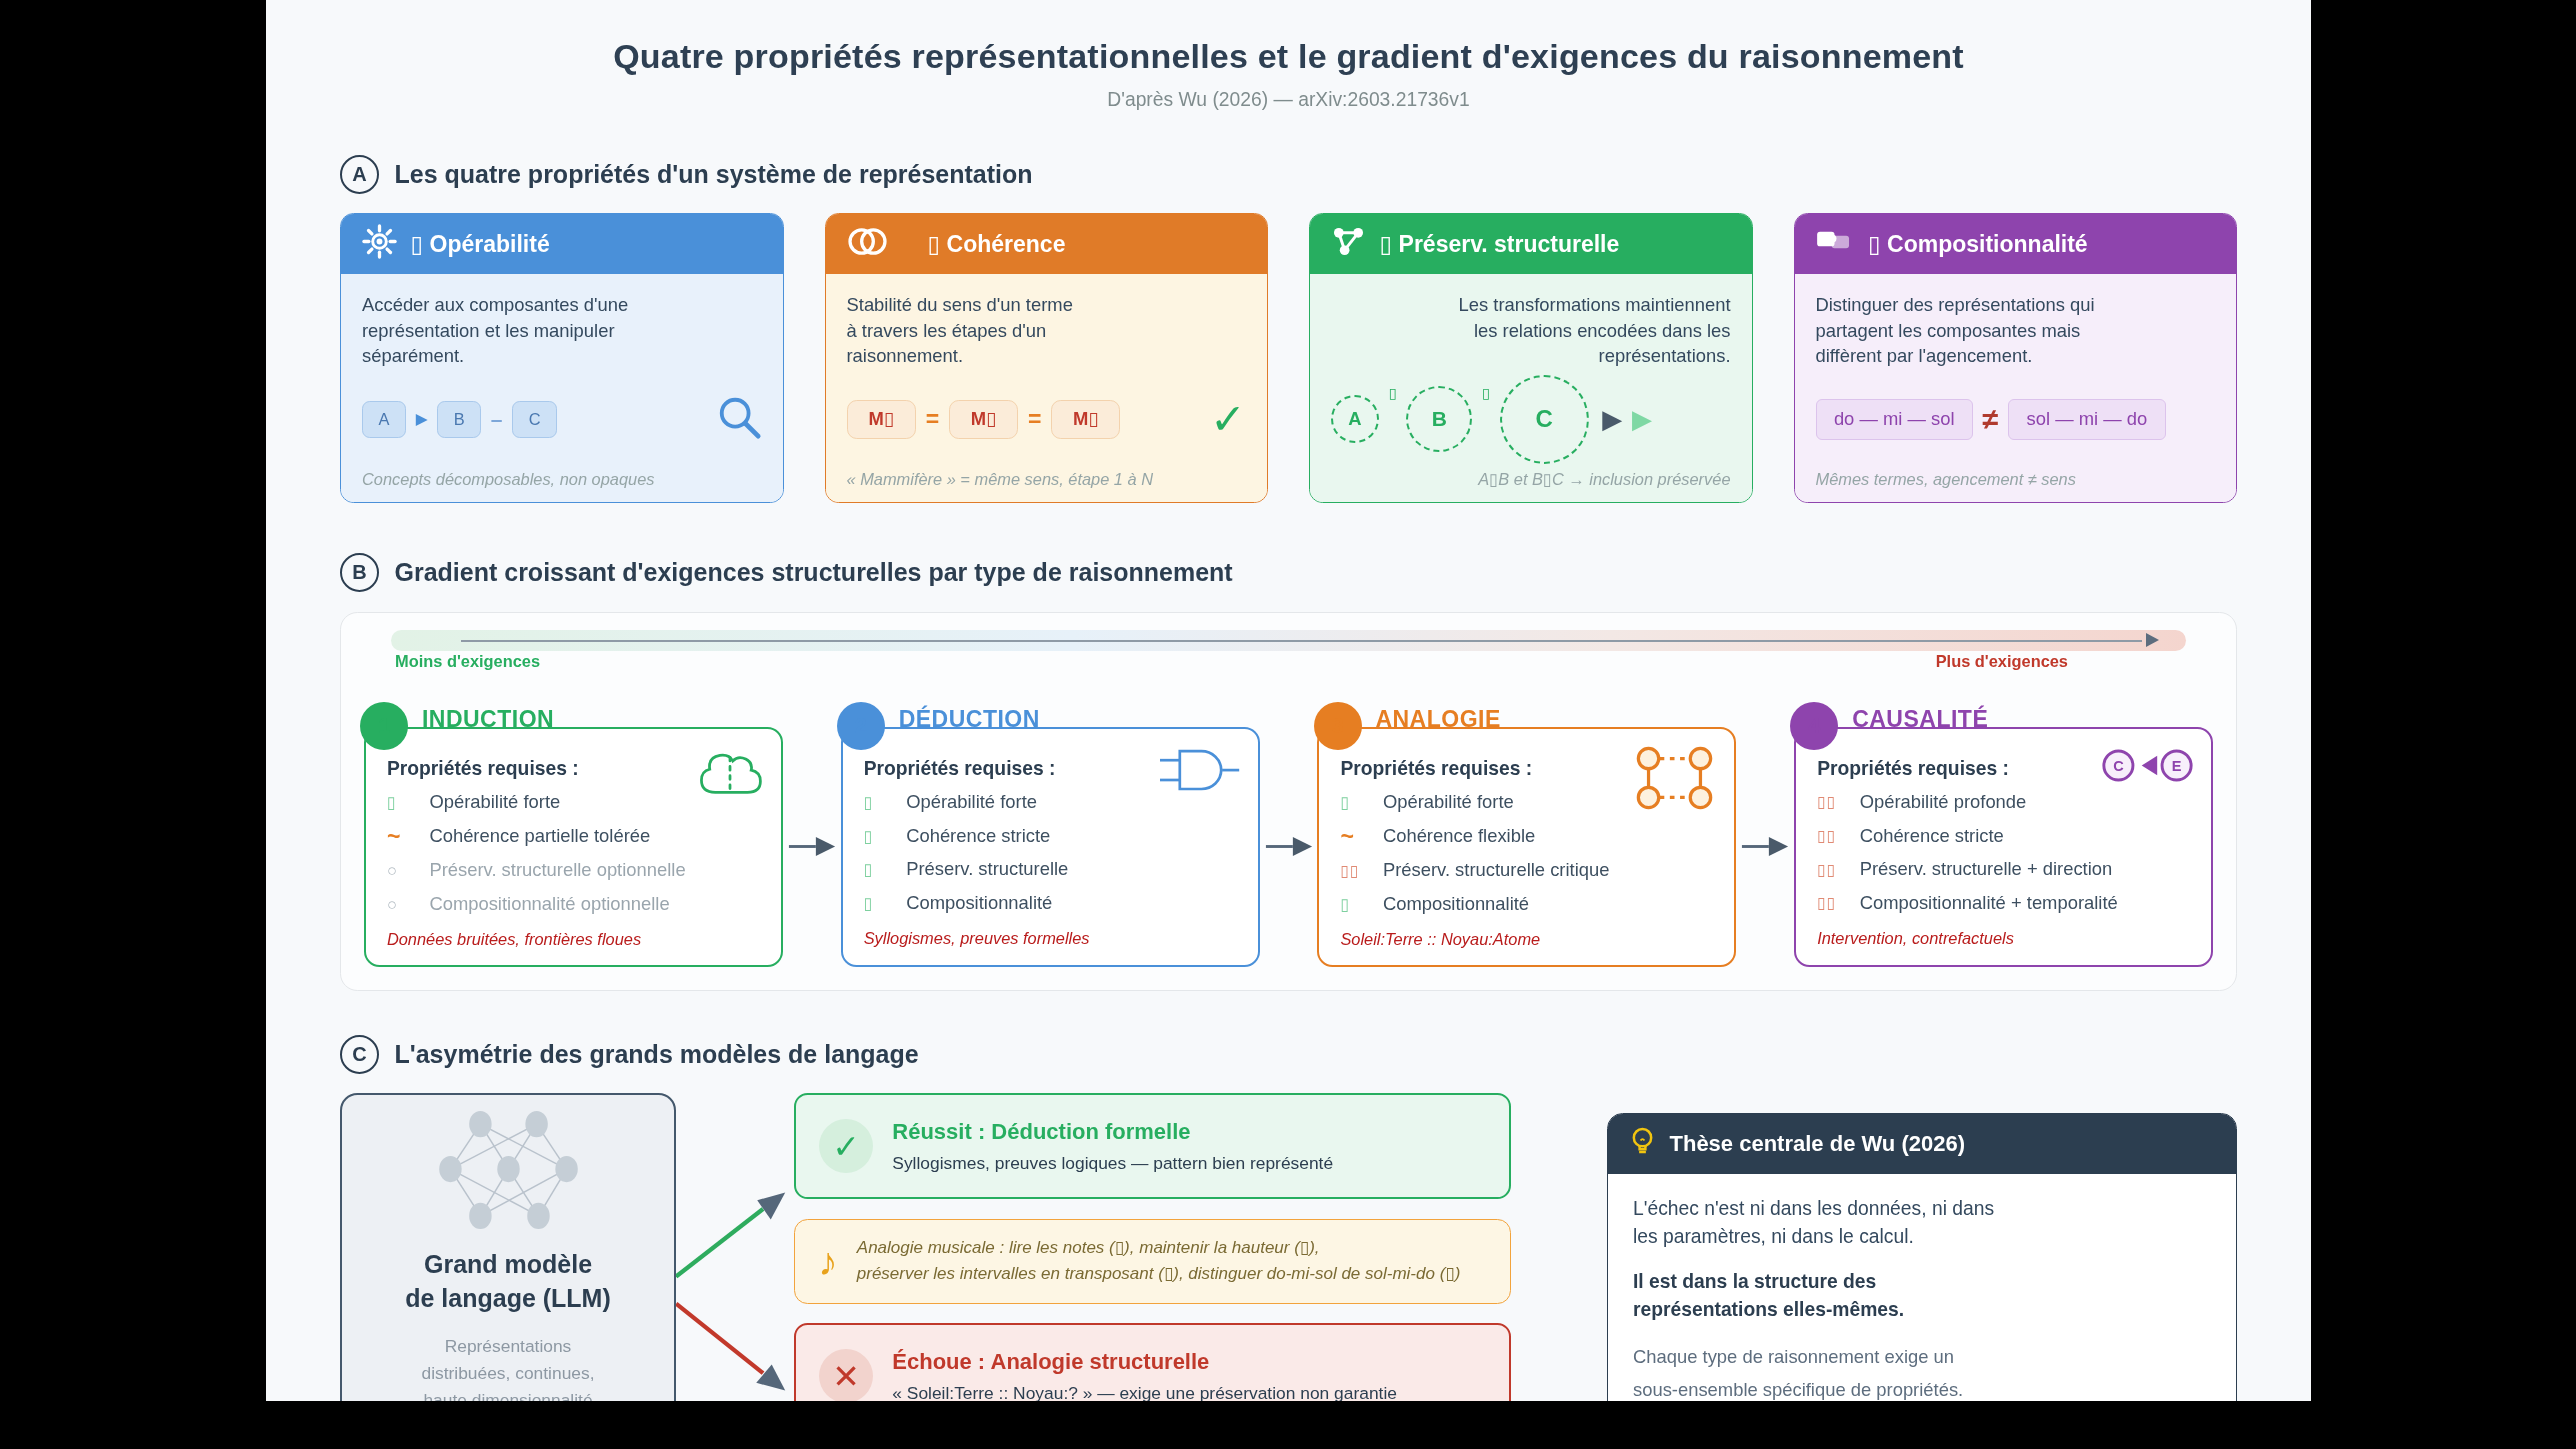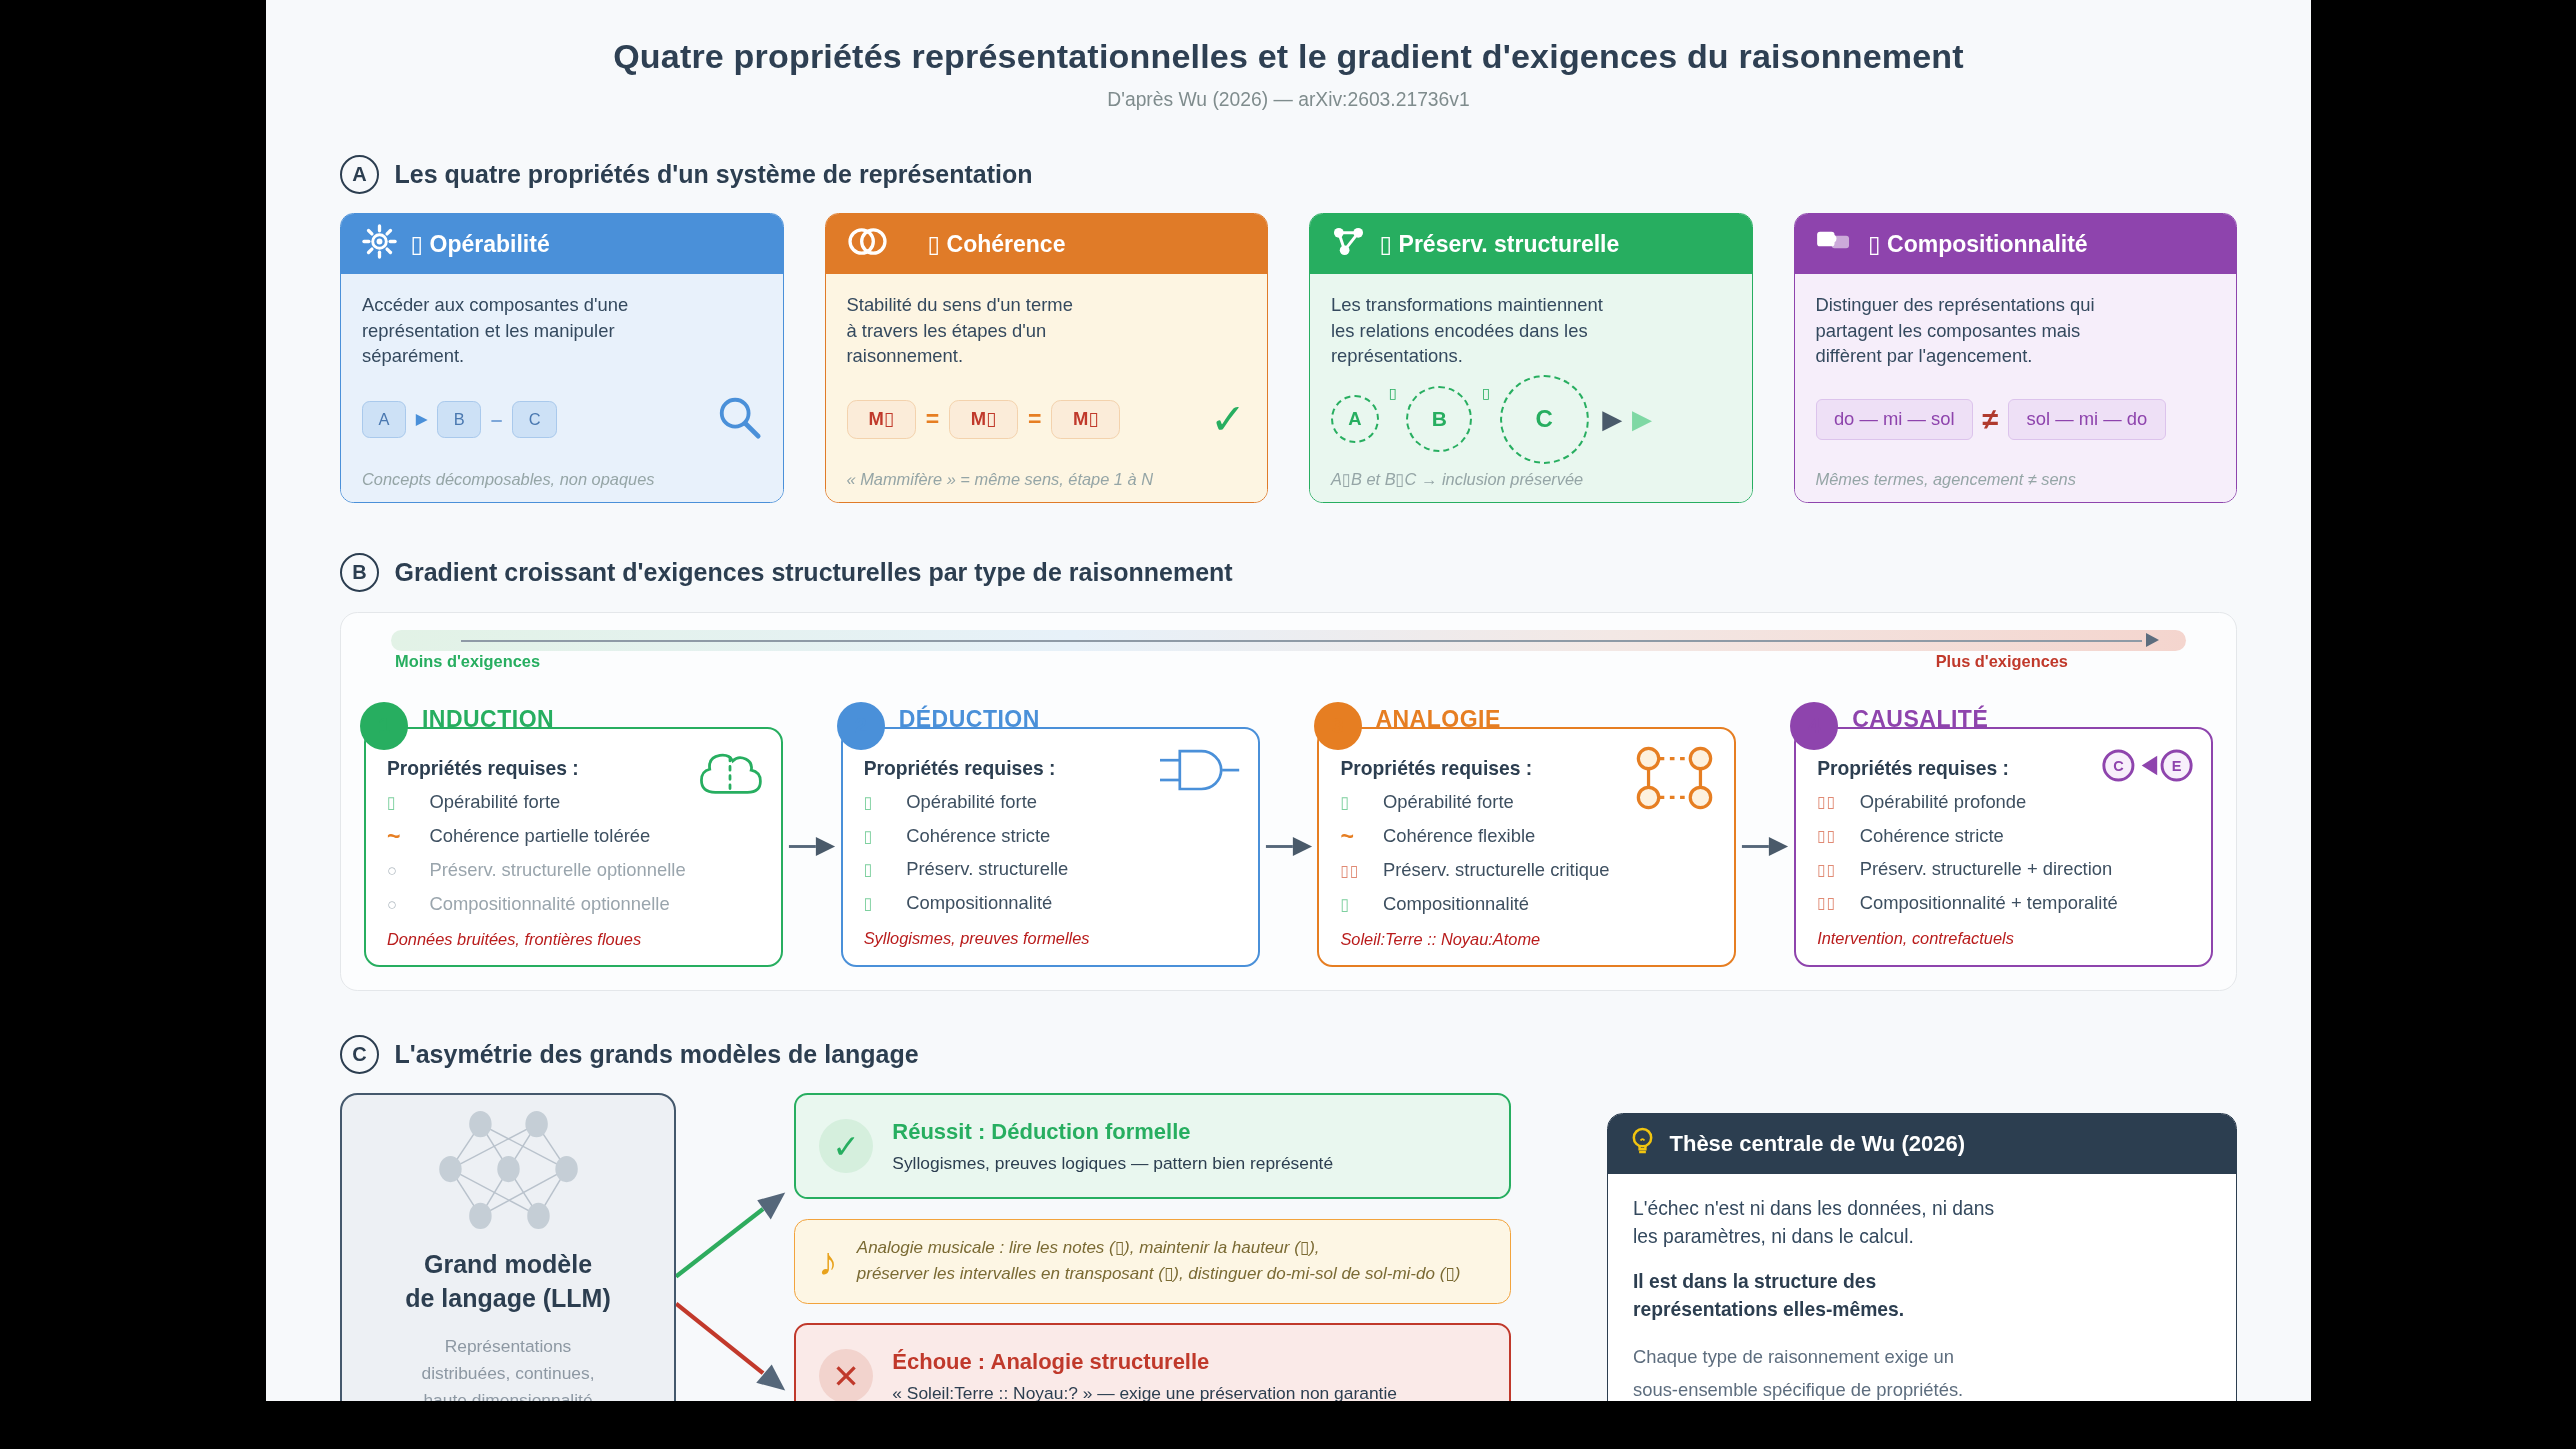--- a/index.html
+++ b/index.html
@@ -24,21 +24,21 @@
   .card{border-radius:13.5px;overflow:hidden;display:flex;flex-direction:column;min-height:269px;
         border:1.9px solid transparent;}
   .card-head{height:60px;display:flex;align-items:center;gap:13.5px;padding:0 21px;color:#fff;
              font-size:23px;font-weight:bold;flex:none;}
   .card-body{flex:1;display:flex;flex-direction:column;padding:17.4px 21px 13.5px;}
   .card-desc{font-size:18.4px;color:#34495e;line-height:1.4;}
   .card-visual{flex:1;display:flex;align-items:center;gap:9.7px;margin-top:5.8px;}
   .card-note{font-style:italic;font-size:16.4px;color:#95a5a6;margin-top:5.8px;}
   .card-blue{border-color:#4a90d9;} .card-blue .card-head{background:#4a90d9;} .card-blue .card-body{background:#e8f1fb;}
   .card-orange{border-color:#e07b28;} .card-orange .card-head{background:#e07b28;gap:40px;} .card-orange .card-body{background:#fdf5e2;}
-  .card-green{border-color:#27ae60;} .card-green .card-head{background:#27ae60;} .card-green .card-body{background:#e9f7ef;}
+  .card-green{border-color:#27ae60;text-align:right;} .card-green .card-head{background:#27ae60;} .card-green .card-body{background:#e9f7ef;}
   .card-purple{border-color:#8e44ad;} .card-purple .card-head{background:#8e44ad;} .card-purple .card-body{background:#f6eefa;}
 
   .chip{background:#cde1f6;border:1.9px solid #a9c9ec;border-radius:7.7px;color:#4a78b0;font-size:16.4px;
         padding:7.7px 15.5px;font-weight:normal;}
   .chip-arrow{color:#4a90d9;font-size:15.5px;}
   .chip-dash{color:#7da7d9;font-weight:bold;font-size:21px;}
   .mchip{background:#fbecd9;border:1.9px solid #f3d2ad;border-radius:9.7px;color:#c0392b;font-size:18.4px;
          font-weight:bold;padding:7.7px 21px;}
   .eq{color:#e67e22;font-weight:bold;font-size:23px;}
   .bigcheck{color:#27ae60;font-size:43px;font-weight:bold;margin-left:auto;line-height:1;}

